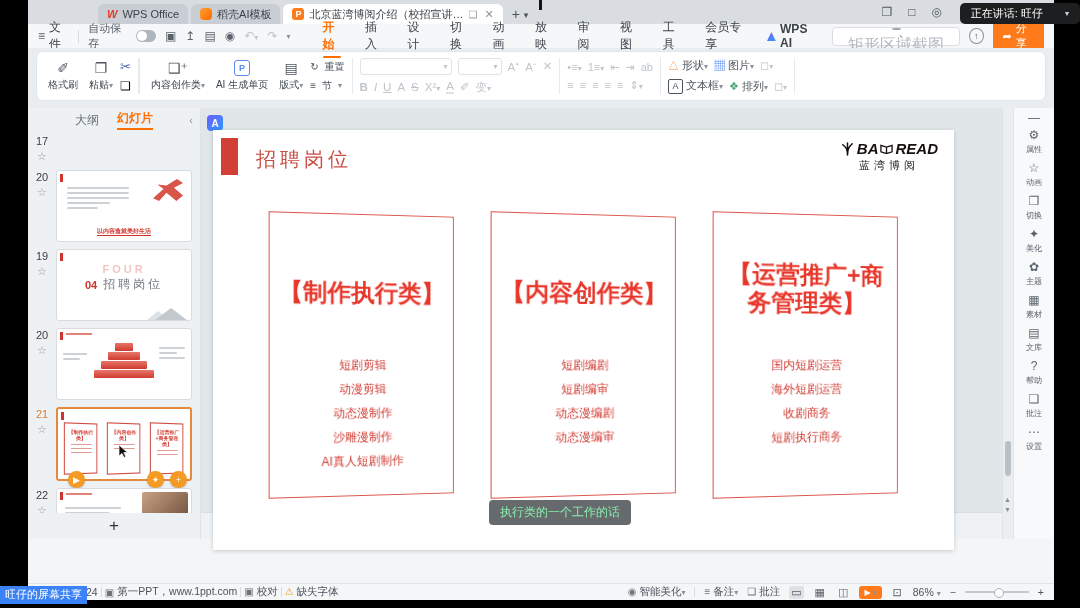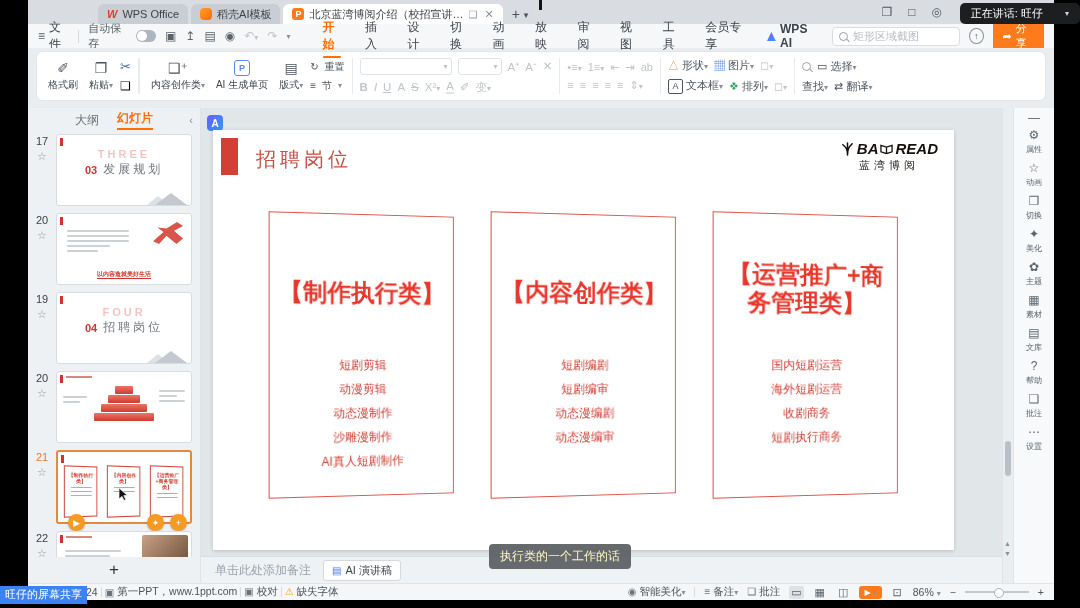--- a/index.html
+++ b/index.html
@@ -32,21 +32,21 @@
   .toggle{width:22px;height:12px;border-radius:6px;background:#aeb5bc;position:relative;display:inline-block;}
   .toggle i{position:absolute;left:1px;top:1px;width:10px;height:10px;border-radius:50%;background:#fff;}
   .mic{font-size:12px;color:#5a626a;}
   .mic.dis{color:#c2c8ce;}
   .mitems{display:flex;gap:21px;margin-left:22px;align-items:center;}
   .mitem{position:relative;padding:3px 1px;}
   .mitem.active{color:#ff6e00;font-weight:bold;}
   .mitem.active::after{content:"";position:absolute;left:2px;right:2px;bottom:-2px;height:2px;border-radius:2px;background:#ff6e00;}
   .wpsai{display:flex;align-items:center;gap:4px;font-weight:bold;}
   .searchbox{display:flex;align-items:center;gap:5px;width:128px;height:17px;border:1px solid #d9dde1;border-radius:4px;
-             background:#fff;padding:0 6px;color:#b4bac1;font-size:11px;margin-left:8px;}
+             background:#fff;padding:0 6px;color:#b4bac1;font-size:16px;margin-left:8px;flex-direction:column;}
   .lens{width:7px;height:7px;border:1.3px solid #9aa1a8;border-radius:50%;position:relative;display:inline-block;}
   .lens::after{content:"";position:absolute;width:4px;height:1.3px;background:#9aa1a8;transform:rotate(45deg);left:6px;top:7px;}
   .circ{width:14px;height:14px;border:1px solid #8a929a;border-radius:50%;display:inline-flex;align-items:center;justify-content:center;
         font-size:9px;color:#5a626a;}
   .sharebtn{display:flex;align-items:center;gap:4px;background:#ff7a1a;color:#fff;border-radius:4px;
             padding:2px 10px;font-size:11px;}
 
   
   .toolwrap{height:54px;background:#e9edef;padding:3px 8px;flex:none;}
   .toolbar{height:48px;background:#fff;border:1px solid #e2e6e9;border-radius:7px;display:flex;align-items:center;overflow:hidden;}
@@ -122,21 +122,21 @@
   .s-logo{position:absolute;right:16px;top:10px;text-align:center;}
   .s-logo .en{display:flex;align-items:center;gap:2px;font-weight:bold;font-style:italic;font-size:15px;color:#15100e;}
   .s-logo .cn{font-size:11px;letter-spacing:4px;color:#23201e;margin-top:1px;}
   .panel{position:absolute;top:84px;width:188px;height:282px;border:1px solid #dd5147;background:#fff;
          transform:perspective(850px) rotateY(10deg);text-align:center;padding-top:64px;box-sizing:border-box;}
   .ptitle{height:74px;font-size:24px;font-weight:bold;color:#e8362a;line-height:28px;word-break:break-all;padding:0 6px;}
   .panel.p3{padding-top:46px;}
   .panel.p3 .ptitle{height:92px;}
   .pitems{list-style:none;margin:0;padding:0;font-size:12px;color:#d03c33;}
   .pitems li{line-height:24px;}
-  .caption{position:absolute;left:288px;bottom:14px;background:rgba(90,93,97,.92);color:#fef9c3;font-size:12px;
+  .caption{position:absolute;left:288px;bottom:14px;background:rgba(90,93,97,.92);color:#86efac;font-size:12px;
            padding:4px 11px;border-radius:4px;white-space:nowrap;z-index:5;}
 
   .notesbar{height:26px;background:#eef2f4;border-top:1px solid #d9dee2;display:flex;align-items:center;
             padding:0 14px;gap:12px;flex:none;font-size:12px;color:#9aa3ab;}
   .aiscript{display:flex;align-items:center;gap:4px;background:#fff;border:1px solid #d4d9dd;border-radius:3px;
             padding:2px 8px;font-size:11px;color:#3c434a;}
   .aiscript .ic{color:#4a7af0;font-size:10px;}
 
   
   .scrollcol{width:10px;background:#eaeef0;border-left:1px solid #e0e4e7;position:relative;flex:none;}
@@ -146,21 +146,21 @@
   
   .rside{width:40px;background:#f7f9fa;border-left:1px solid #e2e5e8;display:flex;flex-direction:column;align-items:center;
          padding-top:5px;gap:6px;flex:none;}
   .rs-item{display:flex;flex-direction:column;align-items:center;gap:1px;color:#5a646e;}
   .rs-item .ic{font-size:12px;line-height:13px;}
   .rs-item .lb{font-size:9px;transform:scale(.9);white-space:nowrap;}
   .rs-dash{color:#5a646e;font-size:12px;line-height:10px;}
 
   
   .statusbar{height:16px;background:#f4f6f8;border-top:1px solid #e2e5e8;display:flex;align-items:center;
-             font-size:10.5px;color:#4c545c;padding:0 10px 0 58px;gap:3px;flex:none;white-space:nowrap;}
+             font-size:10.5px;color:#4c545c;padding:0 10px 0 58px;gap:3px;flex:none;white-space:nowrap;margin-top:44px;}
   .sdiv{width:1px;height:10px;background:#d8dcdf;}
   .sic{font-size:10px;color:#6a727a;}
   .warn{color:#f5a623;font-size:10px;}
   .sright{margin-left:auto;display:flex;align-items:center;gap:9px;}
   .viewic{font-size:11px;color:#5a626a;padding:0 2px;}
   .viewic.on{background:#dde2e6;border-radius:2px;}
   .playbtn{background:#ff7a1a;color:#fff;border-radius:3px;font-size:8px;padding:2px 5px;display:inline-flex;align-items:center;gap:2px;}
   .ztrack{width:64px;height:2px;background:#c3c8cd;position:relative;display:inline-block;}
   .ztrack i{position:absolute;left:45%;top:-3px;width:8px;height:8px;border-radius:50%;background:#fff;border:1px solid #aab0b6;}
 
@@ -364,60 +364,38 @@
             </div>
             <div class="srow">
               <span><span class="abox">A</span> <span>文本框</span><span class="chev">▾</span></span>
               <span><span style="color:#3aa56a">❖</span> <span>排列</span><span class="chev">▾</span></span>
               <span class="dis">◻<span class="chev">▾</span></span>
             </div>
           </div>
         </div>
         <div class="tdiv"></div>
 
-        <div class="tg">
-          <div class="stack">
-            <div class="srow">
-              <span class="lens"></span>
-              <span><span>▭</span> <span>选择</span><span class="chev">▾</span></span>
-            </div>
-            <div class="srow">
-              <span><span>查找</span><span class="chev">▾</span></span>
-              <span><span>⇄</span> <span>翻译</span><span class="chev">▾</span></span>
-            </div>
-          </div>
-        </div>
       </div>
     </div>
 
     <div class="content">
 
       <div class="thumbs">
         <div class="th-head">
           <span class="th-tab">大纲</span>
           <span class="th-tab active">幻灯片</span>
           <span class="collapse">‹</span>
         </div>
         <div class="th-list">
 
           <div class="th-item">
             <div class="th-gut">
                 <span>17</span>
                 <span class="star">☆</span>
               </div>
-            <div class="thumb">
-              <div class="rtick"></div>
-              <div class="thword">THREE</div>
-              <div class="throw">
-                <span class="badge">03</span>
-                <span class="thtitle">发展规划</span>
-              </div>
-              <div class="tris2"></div>
-                <div class="tris"></div>
-            </div>
           </div>
 
           <div class="th-item">
             <div class="th-gut">
                 <span>20</span>
                 <span class="star">☆</span>
               </div>
             <div class="thumb">
               <div class="rtick"></div>
               <div class="glines" style="left:10px;top:16px;width:62px">

